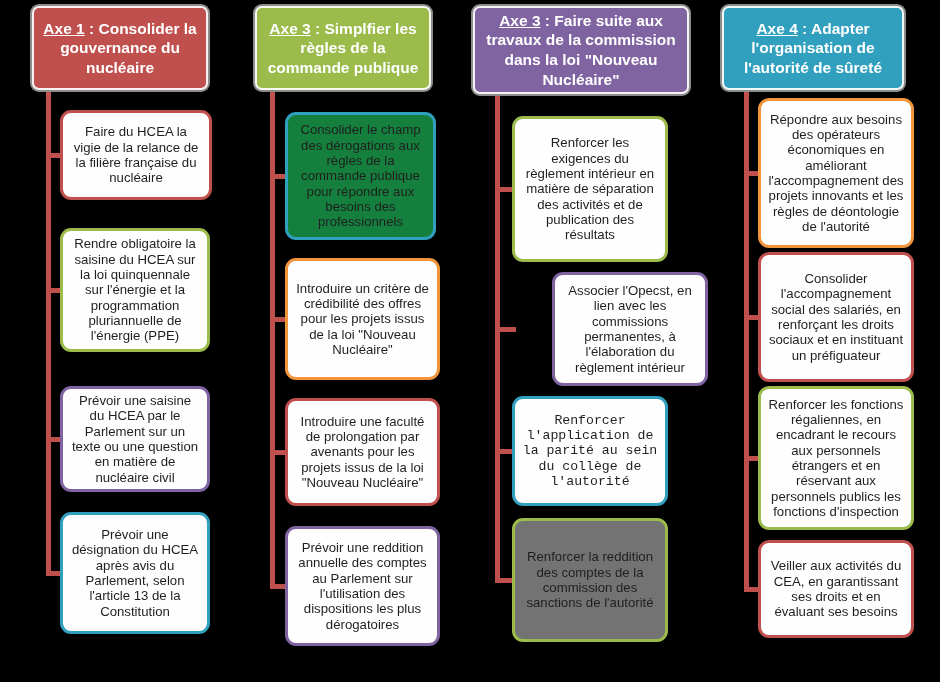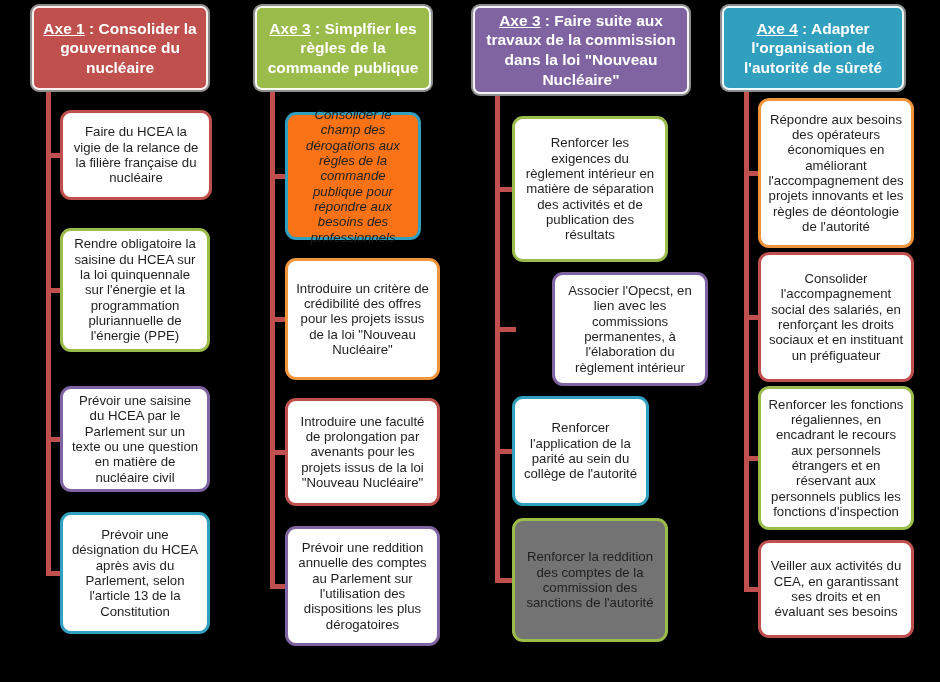--- a/index.html
+++ b/index.html
@@ -95,21 +95,21 @@
     </div>
     <div class="stub" style="left: 46px; top: 571px; width: 18px; background: rgb(192, 80, 77);"></div>
     <div class="measure" style="left: 60px; top: 512px; width: 150px; height: 122px; border-color: rgb(49, 160, 190); background: rgb(254, 254, 254);">
       <span class="txt">Prévoir une désignation du HCEA après avis du Parlement, selon l'article 13 de la Constitution</span>
     </div>
     <div class="axis-head" style="left: 255px; top: 6px; width: 176px; height: 84px; background: rgb(155, 187, 75);">
       <span class="lbl"><u>Axe 3</u> : Simplfier les règles de la commande publique</span>
     </div>
     <div class="trunk" style="left: 270px; top: 92px; height: 497px; background: rgb(192, 80, 77);"></div>
     <div class="stub" style="left: 270px; top: 174px; width: 19px; background: rgb(192, 80, 77);"></div>
-    <div class="measure" style="left: 285px; top: 112px; width: 136px; height: 128px; border-color: rgb(49, 160, 190); background: #f97316; font-style: italic;">
+    <div class="measure" style="left: 285px; top: 112px; width: 151px; height: 128px; border-color: rgb(49, 160, 190); background: #15803d;">
       <span class="txt">Consolider le champ des dérogations aux règles de la commande publique pour répondre aux besoins des professionnels</span>
     </div>
     <div class="stub" style="left: 270px; top: 317px; width: 19px; background: rgb(192, 80, 77);"></div>
     <div class="measure" style="left: 285px; top: 258px; width: 155px; height: 122px; border-color: rgb(242, 148, 60); background: rgb(254, 254, 254);">
       <span class="txt">Introduire un critère de crédibilité des offres pour les projets issus de la loi "Nouveau Nucléaire"</span>
     </div>
     <div class="stub" style="left: 270px; top: 450px; width: 19px; background: rgb(192, 80, 77);"></div>
     <div class="measure" style="left: 285px; top: 398px; width: 155px; height: 108px; border-color: rgb(192, 80, 77); background: rgb(254, 254, 254);">
       <span class="txt">Introduire une faculté de prolongation par avenants pour les projets issus de la loi "Nouveau Nucléaire"</span>
     </div>
@@ -123,21 +123,21 @@
     <div class="trunk" style="left: 495px; top: 96px; height: 487px; background: rgb(192, 80, 77);"></div>
     <div class="stub" style="left: 495px; top: 187px; width: 21px; background: rgb(192, 80, 77);"></div>
     <div class="measure" style="left: 512px; top: 116px; width: 156px; height: 146px; border-color: rgb(155, 187, 75); background: rgb(254, 254, 254);">
       <span class="txt">Renforcer les exigences du règlement intérieur en matière de séparation des activités et de publication des résultats</span>
     </div>
     <div class="stub" style="left: 495px; top: 327px; width: 21px; background: rgb(192, 80, 77);"></div>
     <div class="measure" style="left: 512px; top: 272px; width: 156px; height: 114px; border-color: rgb(128, 100, 162); background: rgb(254, 254, 254); margin-left: 40px;">
       <span class="txt">Associer l'Opecst, en lien avec les commissions permanentes, à l'élaboration du règlement intérieur</span>
     </div>
     <div class="stub" style="left: 495px; top: 449px; width: 21px; background: rgb(192, 80, 77);"></div>
-    <div class="measure" style="left: 512px; top: 396px; width: 137px; height: 110px; border-color: rgb(49, 160, 190); background: rgb(254, 254, 254);">
+    <div class="measure" style="left: 512px; top: 396px; width: 156px; height: 110px; border-color: rgb(49, 160, 190); background: rgb(254, 254, 254); font-family: Liberation Mono, monospace;">
       <span class="txt">Renforcer l'application de la parité au sein du collège de l'autorité</span>
     </div>
     <div class="stub" style="left: 495px; top: 578px; width: 21px; background: rgb(192, 80, 77);"></div>
     <div class="measure" style="left: 512px; top: 518px; width: 156px; height: 124px; border-color: rgb(155, 187, 75); background: #737373;">
       <span class="txt">Renforcer la reddition des comptes de la commission des sanctions de l'autorité</span>
     </div>
     <div class="axis-head" style="left: 722px; top: 6px; width: 182px; height: 84px; background: rgb(49, 160, 190);">
       <span class="lbl"><u>Axe 4</u> : Adapter l'organisation de l'autorité de sûreté</span>
     </div>
     <div class="trunk" style="left: 744px; top: 92px; height: 500px; background: rgb(192, 80, 77);"></div>

